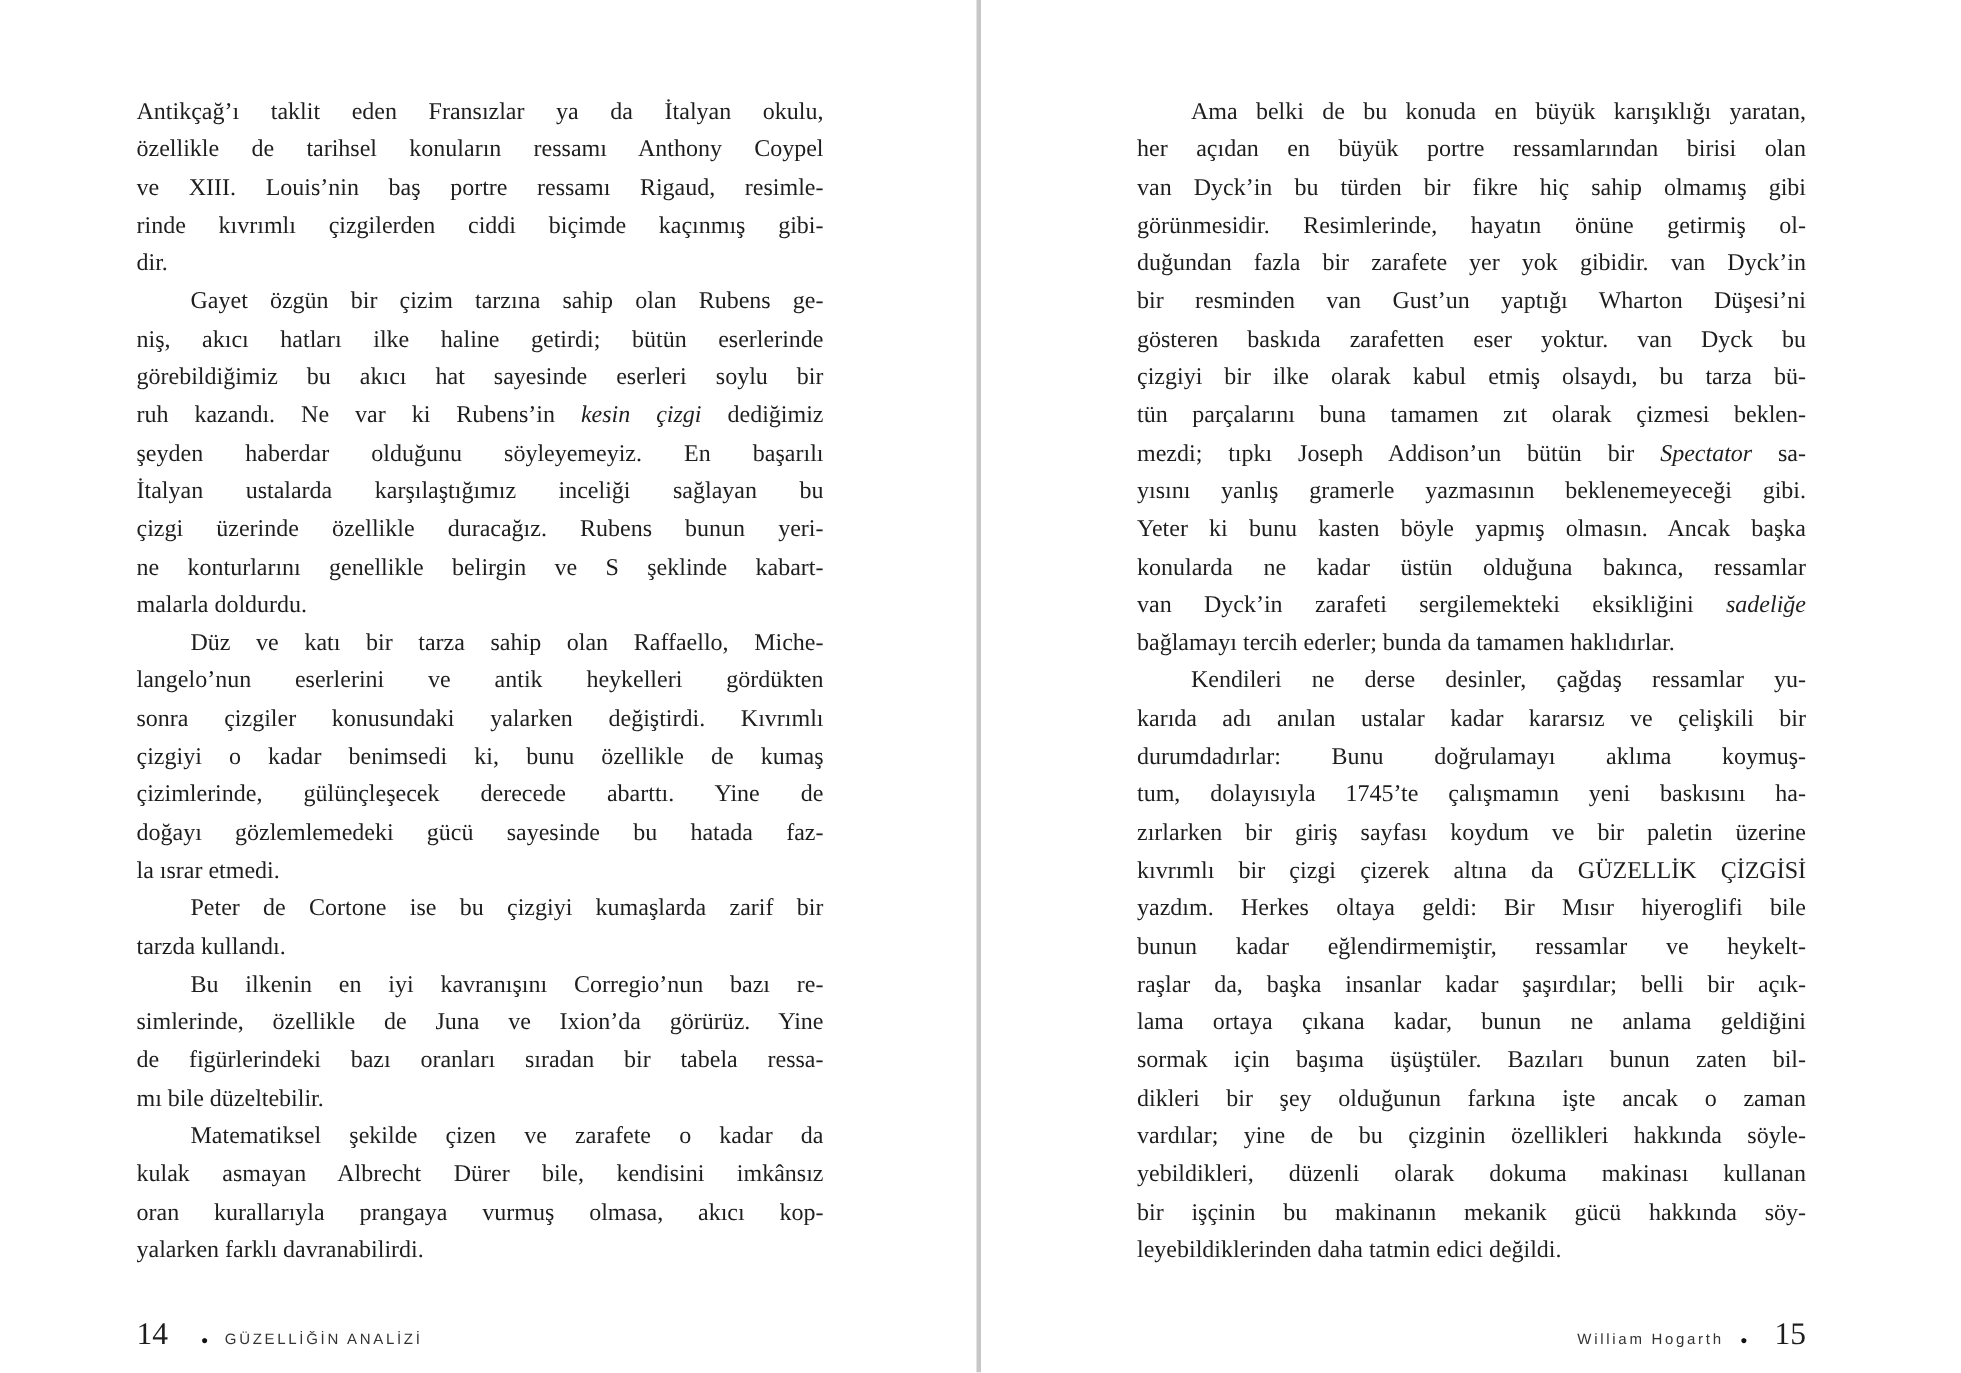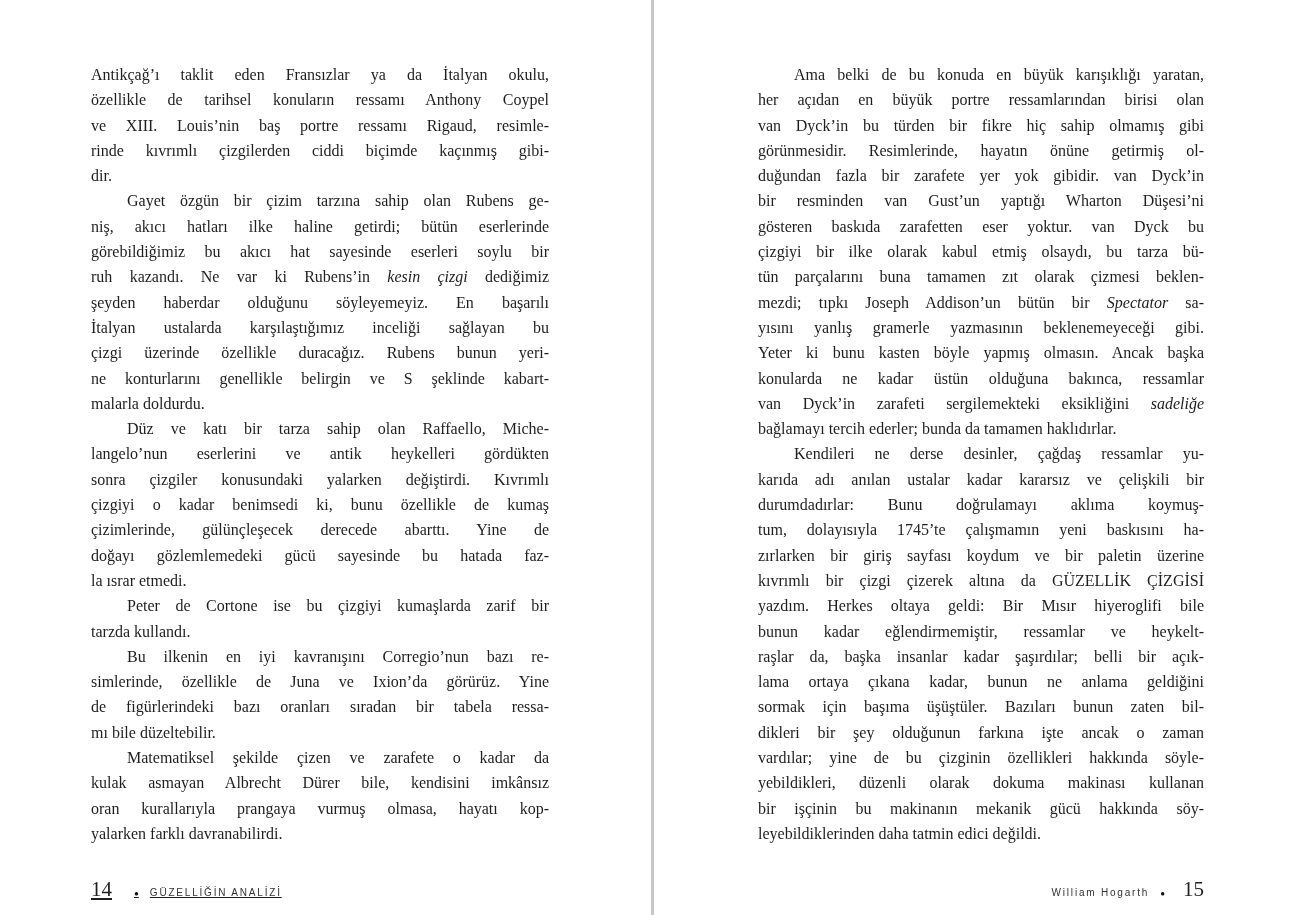--- a/index.html
+++ b/index.html
@@ -44,21 +44,21 @@
   .line.end { text-align-last: left; }
   .line.indent { padding-left: 36px; }
   .line i { font-style: italic; }
   .footer {
     position: absolute;
     top: 877px;
     display: flex;
     align-items: baseline;
     color: #1e1e1e;
   }
-  .footer.fleft  { left: 91px; text-decoration: underline; }
+  .footer.fleft  { left: 91px; }
   .footer.fright { right: 103px; }
   .pagenum {
     font-family: "Liberation Serif", "DejaVu Serif", serif;
     font-size: 21px;
     color: #1e1e1e;
   }
   .runhead {
     font-family: "Liberation Sans", "DejaVu Sans", sans-serif;
     font-size: 10px;
     letter-spacing: 1.8px;
@@ -113,21 +113,21 @@
       </div>
       <div class="para">
         <div class="line indent">Bu ilkenin en iyi kavranışını Corregio’nun bazı re-</div>
         <div class="line">simlerinde, özellikle de Juna ve Ixion’da görürüz. Yine</div>
         <div class="line">de figürlerindeki bazı oranları sıradan bir tabela ressa-</div>
         <div class="line end">mı bile düzeltebilir.</div>
       </div>
       <div class="para">
         <div class="line indent">Matematiksel şekilde çizen ve zarafete o kadar da</div>
         <div class="line">kulak asmayan Albrecht Dürer bile, kendisini imkânsız</div>
-        <div class="line">oran kurallarıyla prangaya vurmuş olmasa, hayatı kop-</div>
+        <div class="line">oran kurallarıyla prangaya vurmuş olmasa, akıcı kop-</div>
         <div class="line end">yalarken farklı davranabilirdi.</div>
       </div>
     </div>
 
   <div class="divider"></div>
 
   <div class="textblock right" id="right-text">
       <div class="para">
         <div class="line indent">Ama belki de bu konuda en büyük karışıklığı yaratan,</div>
         <div class="line">her açıdan en büyük portre ressamlarından birisi olan</div>

